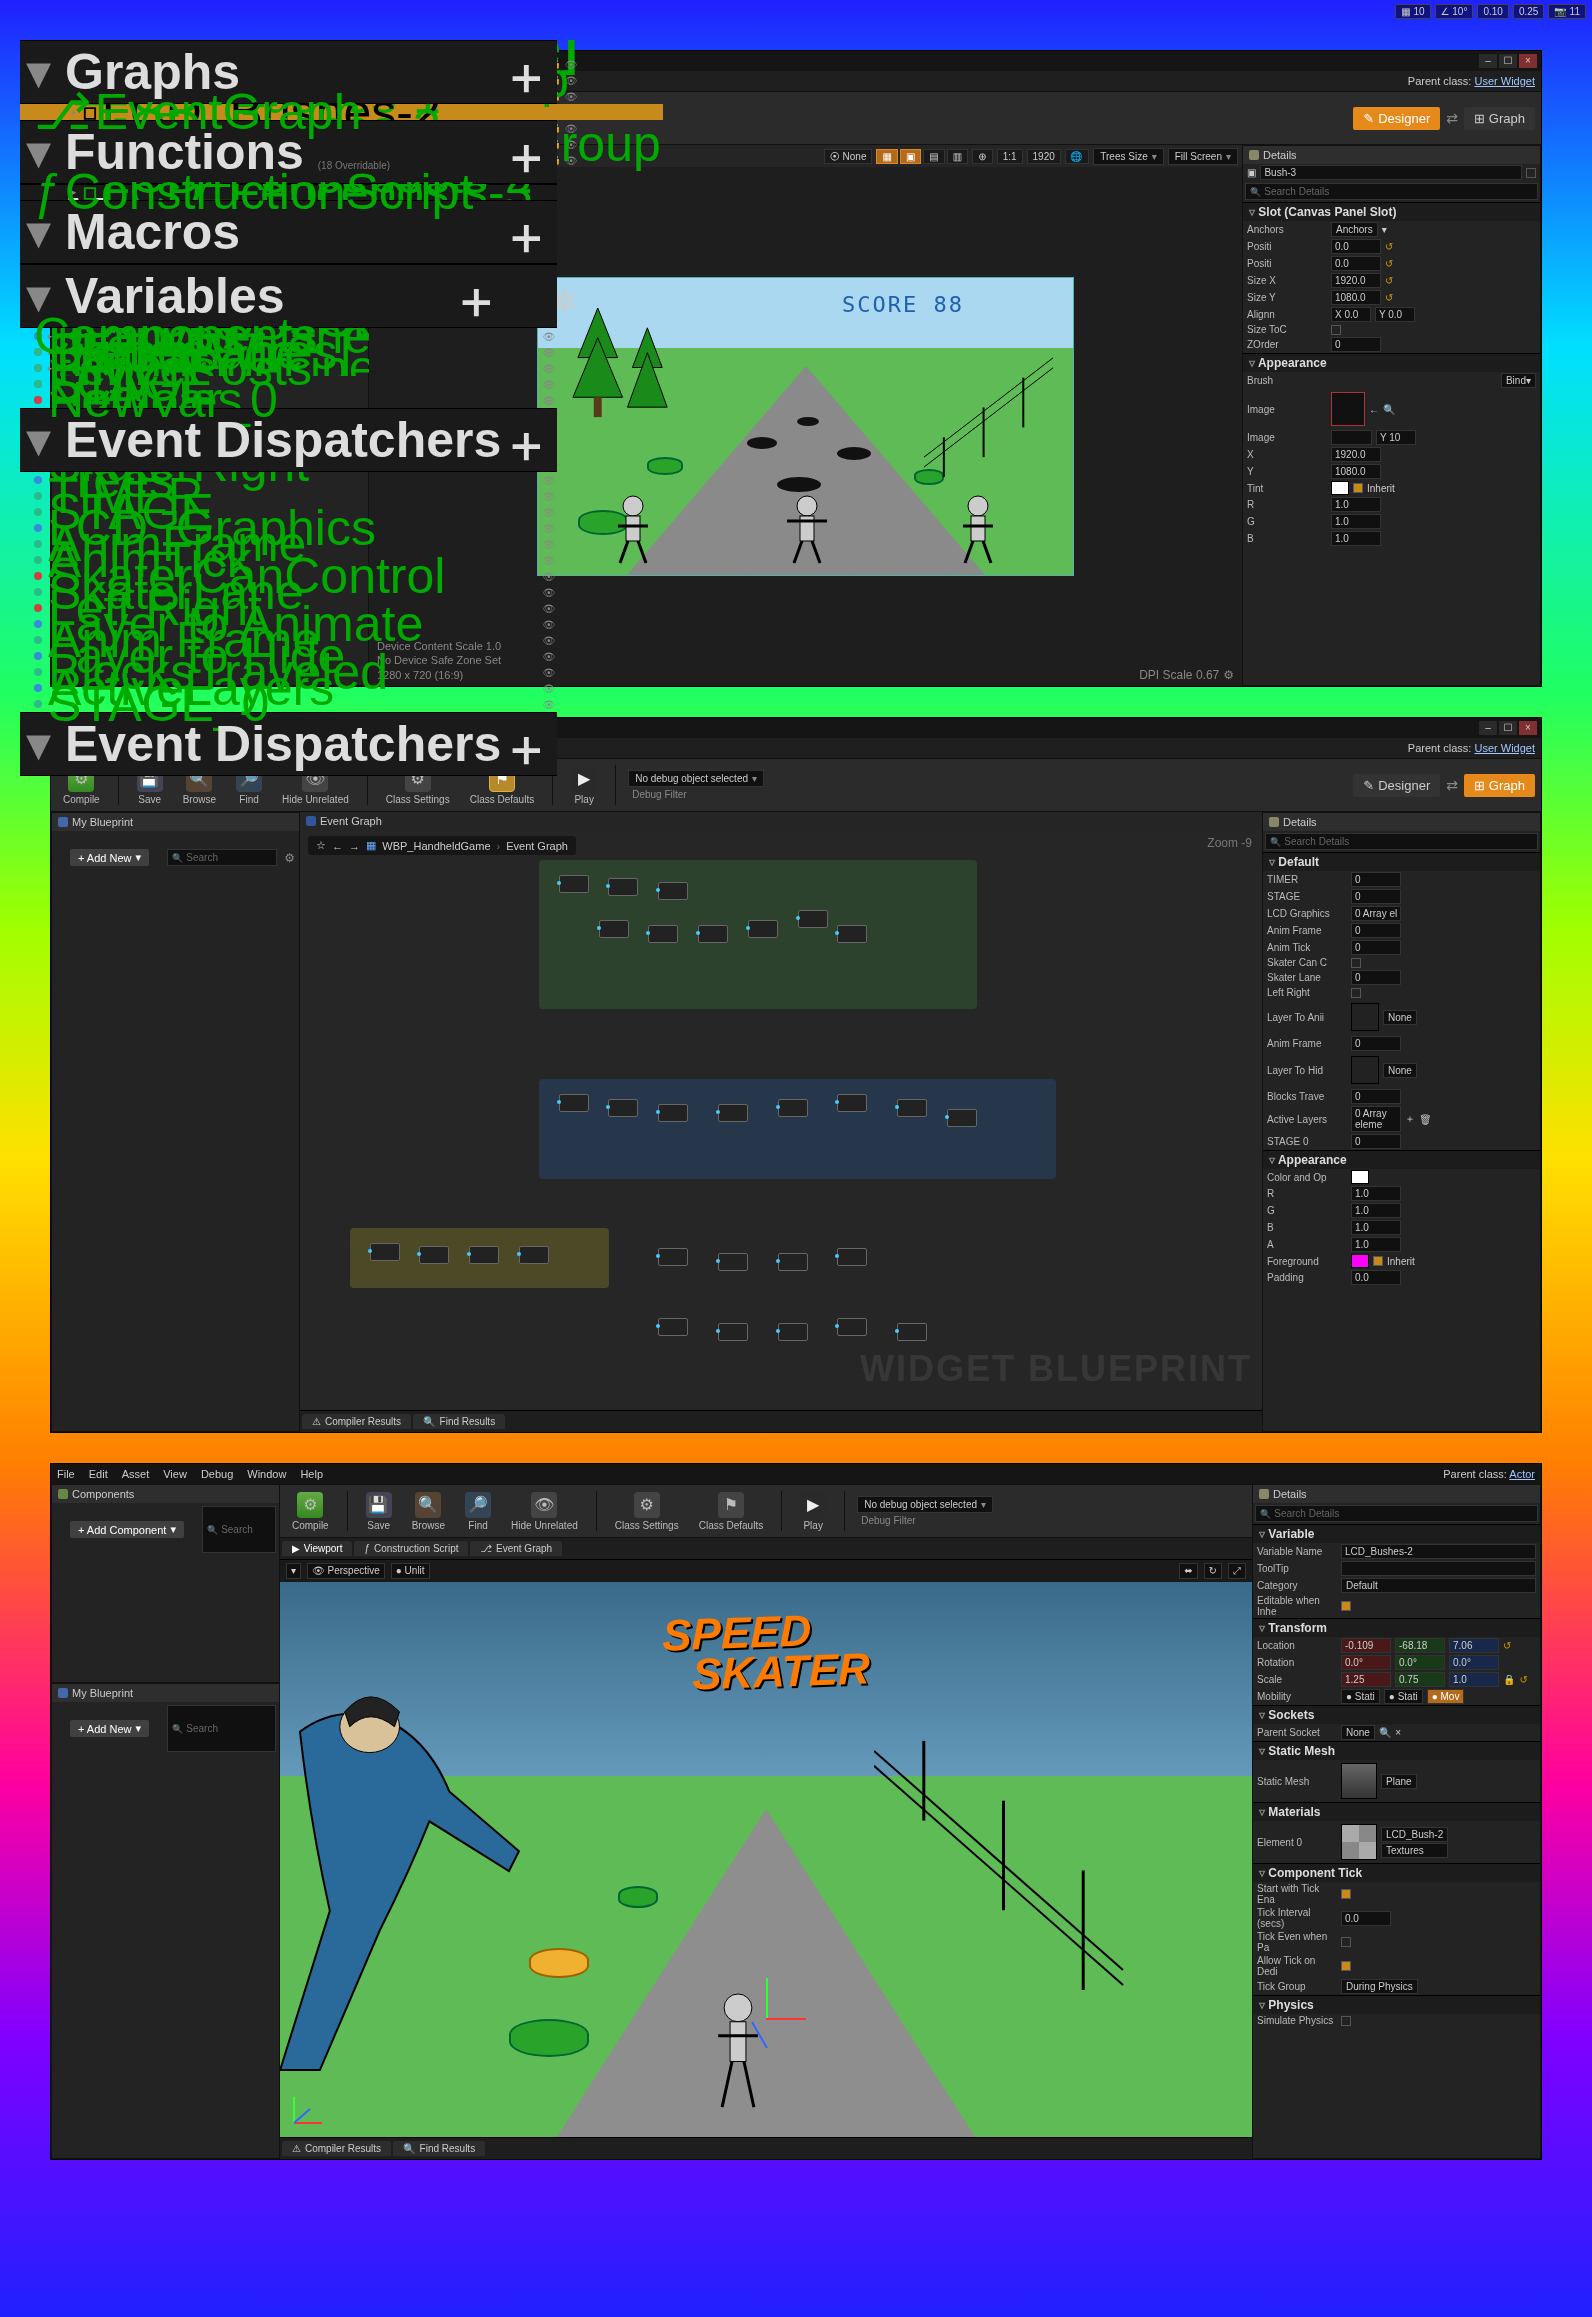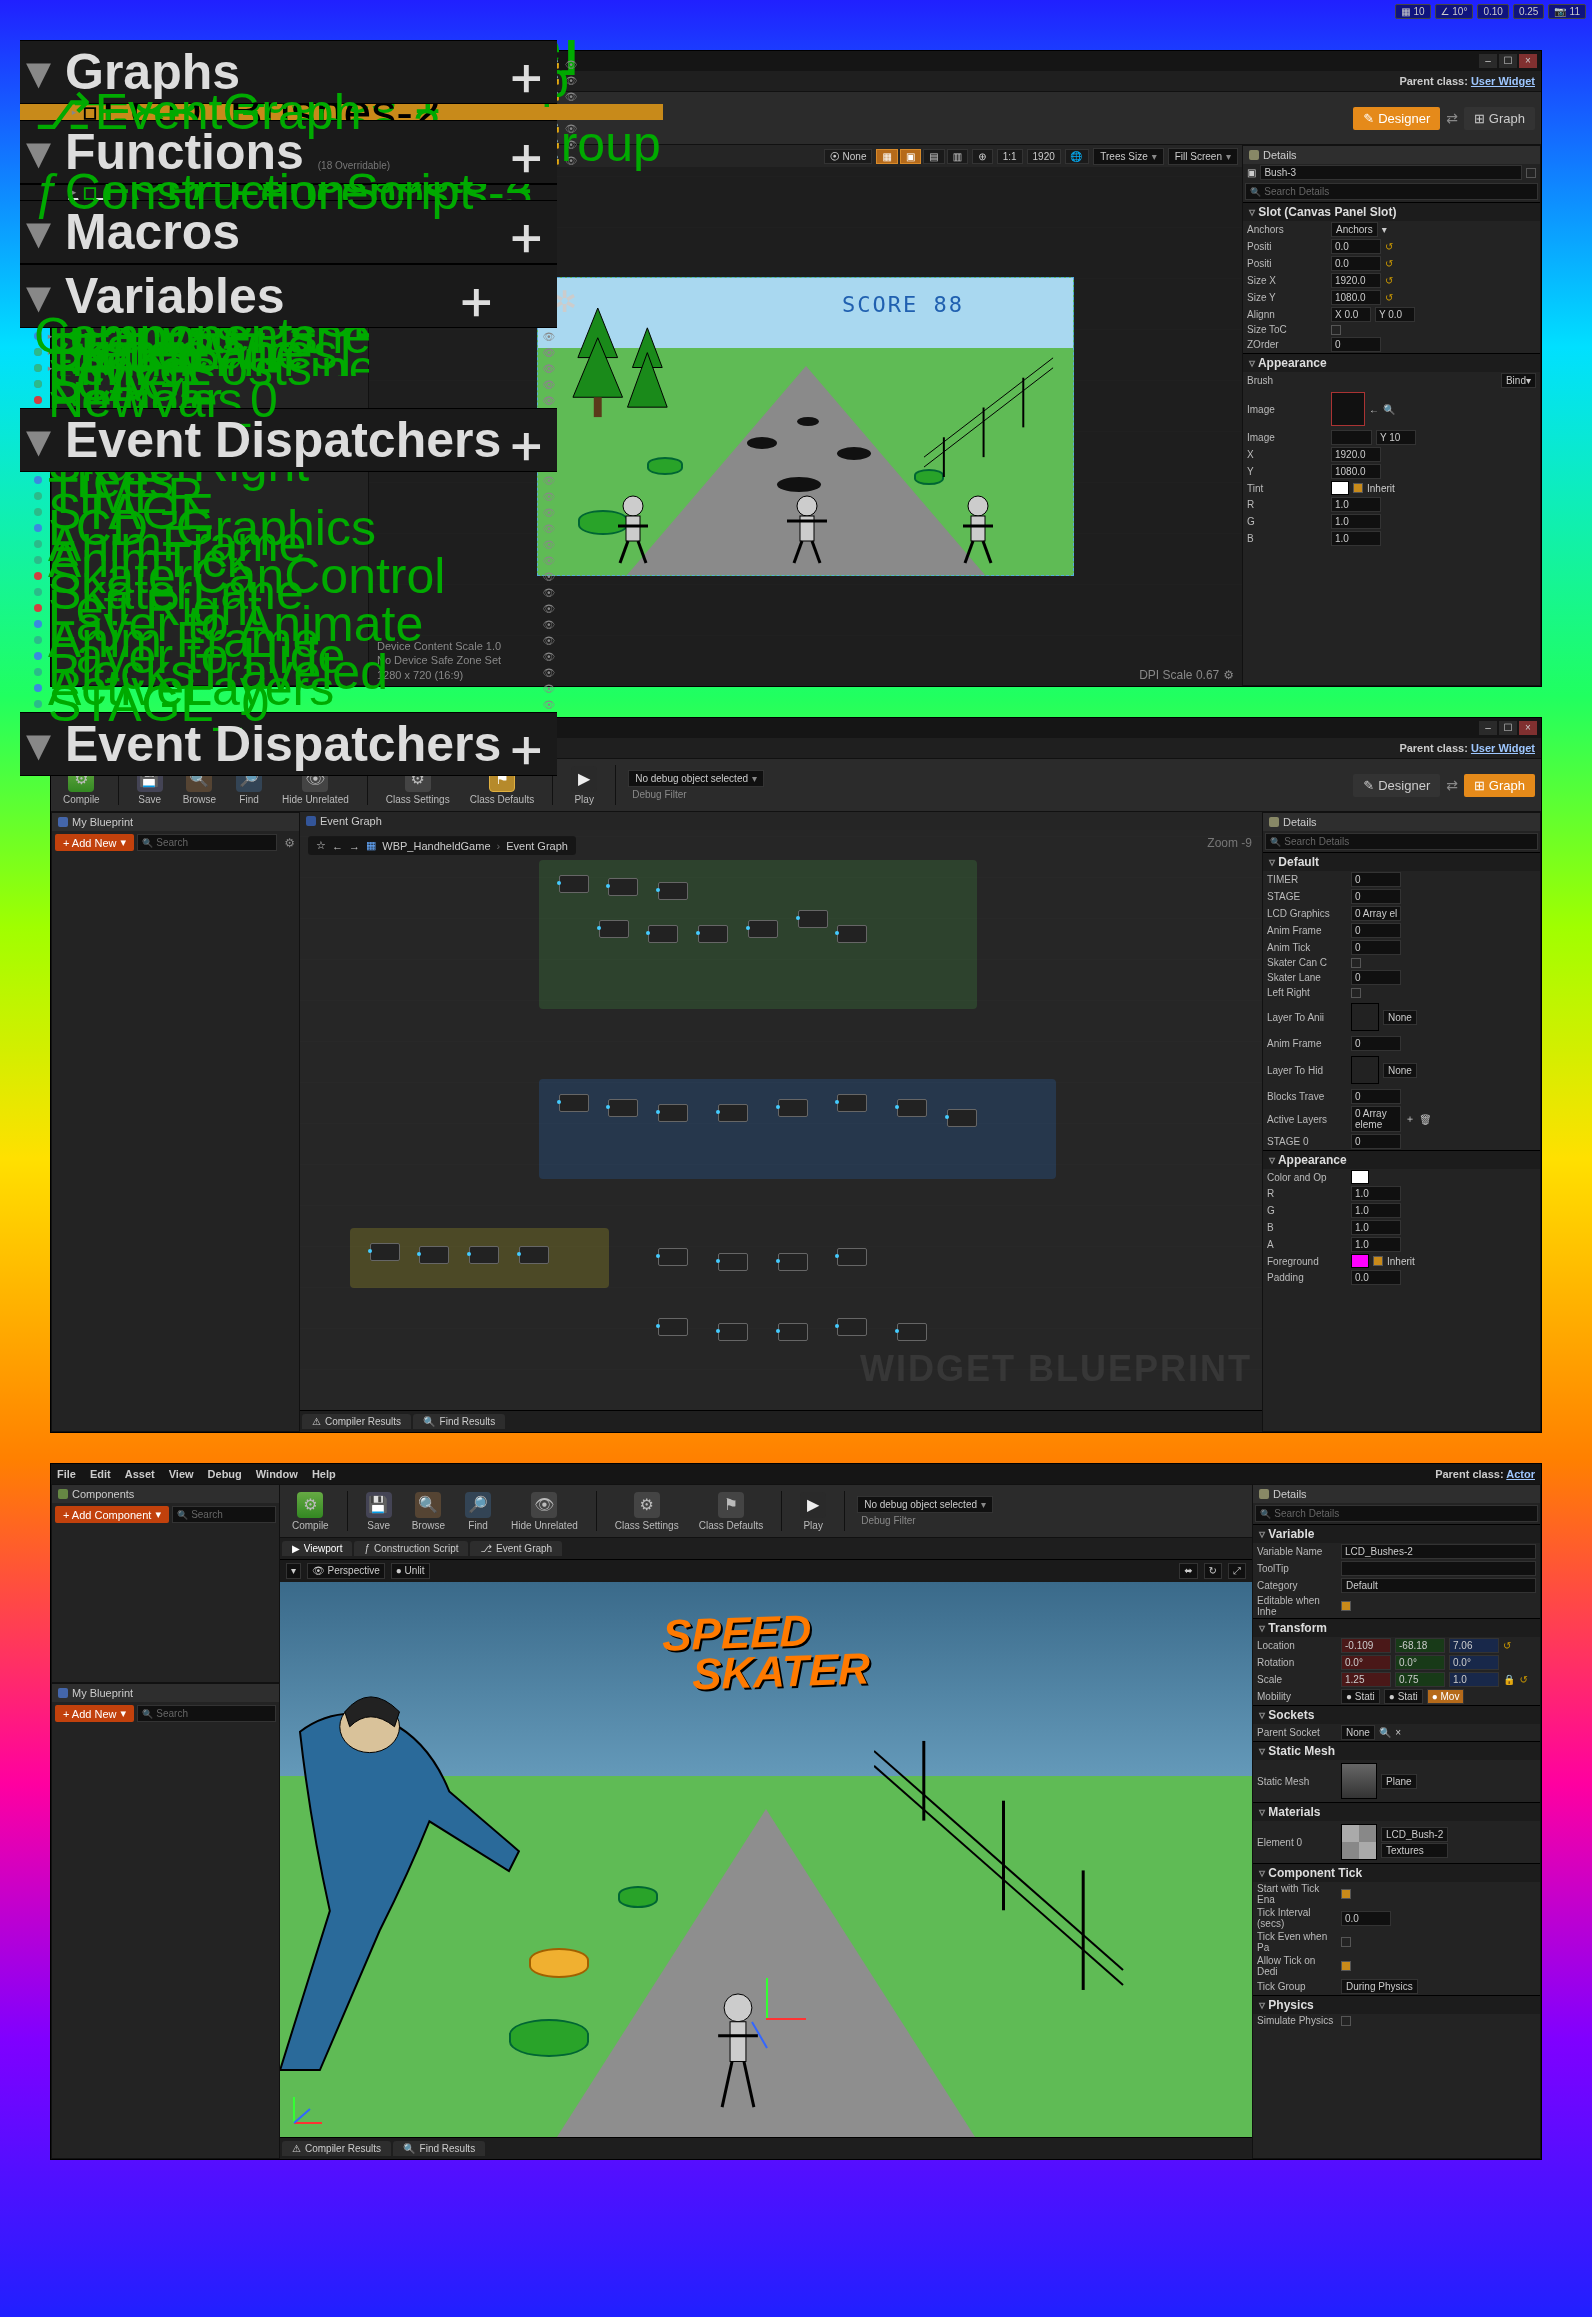--- a/index.html
+++ b/index.html
@@ -10,21 +10,21 @@
   .win { background: #1b1b1b; border: 1px solid #000; color: #ccc; font-size: 12px; display: flex; flex-direction: column; }
   .titlebar { background: #151515; height: 20px; display: flex; align-items: center; padding: 0 4px; }
   .titlebar .ue-logo { width: 14px; height: 14px; background: #111; border-radius: 50%; border: 1px solid #444; margin-right: 6px; display:flex;align-items:center;justify-content:center;color:#888;font-size:9px;}
   .tabstrip { display: flex; gap: 2px; }
   .tab { background: #2a2a2a; padding: 2px 10px; border-top-left-radius: 3px; border-top-right-radius: 3px; font-size: 11px; display:flex;align-items:center;gap:4px;}
   .tab.active { background: #3b3b3b; color:#fff; }
   .tab .x { color: #888; font-size: 10px; }
   .win-controls { margin-left: auto; display: flex; gap: 2px; }
   .win-controls span { width: 18px; height: 14px; background: #2a2a2a; text-align: center; line-height: 14px; font-size: 10px; }
   .win-controls .close { background: #803030; }
-  .menubar { background: #1f1f1f; height: 20px; display: flex; align-items: center; padding: 0 6px; gap: 14px; font-size: 11px; font-weight: bold; }
+  .menubar { background: #1f1f1f; height: 20px; display: flex; align-items: center; padding: 0 6px; gap: 14px; font-size: 11px; }
   .menubar .parent-class { margin-left: auto; font-size: 11px; }
   .menubar .parent-class u { color: #9ec7ff; }
   .toolbar { background: #2b2b2b; border-top:1px solid #111; border-bottom:1px solid #111; height: 54px; display: flex; align-items: center; padding: 0 6px; gap: 8px; }
   .tool { display:flex; flex-direction:column; align-items:center; gap:2px; padding:2px 6px; font-size:10px; color:#bbb;}
   .tool .ico { width:26px;height:26px;border-radius:4px;display:flex;align-items:center;justify-content:center;font-size:16px;}
   .tool.compile .ico{background:linear-gradient(#6a4,#382);} 
   .tool.save .ico{background:#445;color:#cde;}
   .tool.browse .ico{background:#543;color:#fc8;}
   .tool.find .ico{background:#345;color:#9cf;}
   .tool.hide .ico{background:#444;}
@@ -61,21 +61,21 @@
   .row .nm{flex:1;overflow:hidden;text-overflow:ellipsis;}
   .row .eye{font-size:10px;color:#888;}
   .row .lock{font-size:9px;color:#666;}
   .indent1{padding-left:14px;}
   .indent2{padding-left:26px;}
   .indent3{padding-left:38px;}
   .indent4{padding-left:50px;}
   .section-hd{background:#1a1a1a;color:#ddd;font-weight:bold;padding:2px 6px;border-top:1px solid #000;border-bottom:1px solid #000;}
   .section-hd::before{content:"▾ ";color:#888;font-weight:normal;}
 
-  .add-btn{background:#c2410c;color:#fff;padding:2px 8px;margin:3px;border-radius:2px;font-size:11px;display:inline-flex;align-items:center;gap:4px;}
+  .add-btn{background:#404040;color:#fff;padding:2px 8px;margin:18px;border-radius:2px;font-size:11px;display:inline-flex;align-items:center;gap:4px;}
   .pill{display:inline-block;width:8px;height:8px;border-radius:4px;margin-right:3px;}
 
   
   .vp-toolbar{background:#252525;height:22px;display:flex;align-items:center;padding:0 4px;gap:4px;font-size:10px;}
   .vp-toolbar .btn{background:#1a1a1a;border:1px solid #333;padding:1px 5px;}
   .vp-toolbar .btn.orange{background:#b56a1a;border-color:#d88a2a;color:#fff;}
   .vp-toolbar .grp{display:flex;gap:2px;}
   .vp-toolbar .spacer{flex:1;}
   .vp-canvas{flex:1;position:relative;background:repeating-linear-gradient(0deg,#1e1e1e 0 50px,#202020 50px 51px),repeating-linear-gradient(90deg,#1e1e1e 0 50px,#202020 50px 51px);display:flex;align-items:center;justify-content:center;}
   .zoom-label{position:absolute;top:6px;left:8px;color:#888;font-size:13px;}

